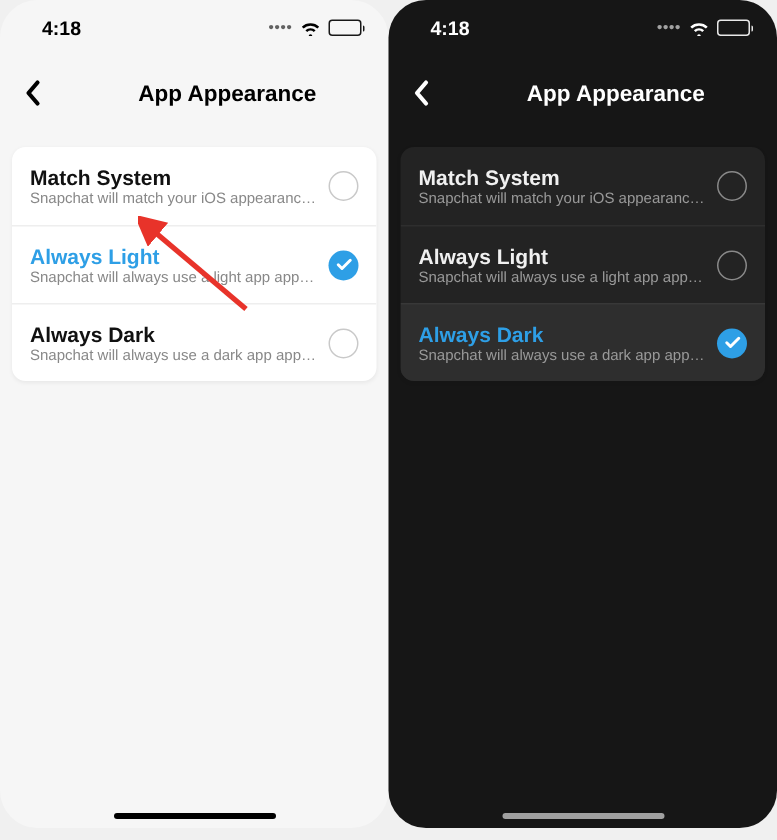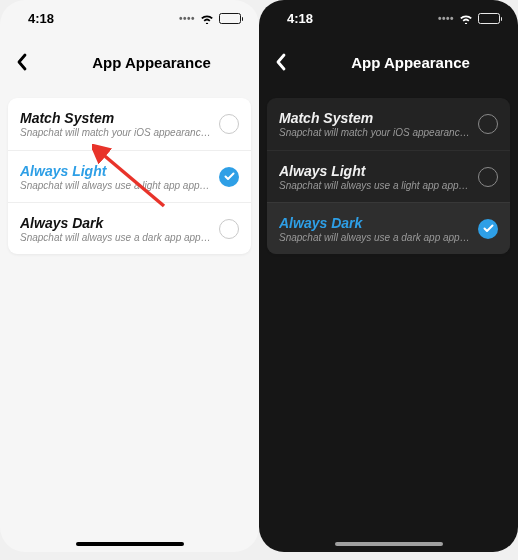--- a/index.html
+++ b/index.html
@@ -16,21 +16,21 @@
     .battery { width: 22px; height: 11px; border: 1px solid currentColor; border-radius: 2.5px; position: relative; opacity: 0.9; }
     .battery::after { content: ""; position: absolute; right: -3px; top: 3px; width: 1.5px; height: 4px; background: currentColor; border-radius: 0 1px 1px 0; }
     .battery-fill { width: 28%; height: 100%; background: #ff3b30; border-radius: 1.5px 0 0 1.5px; }
     .nav-header { display: flex; align-items: center; height: 40px; margin-top: 6px; }
     .back-btn { width: 44px; display: flex; align-items: center; justify-content: center; }
     .phone.light .back-btn { color: #000; }
     .phone.dark .back-btn { color: #fff; }
     .nav-title { flex: 1; text-align: center; font-weight: 700; font-size: 15px; }
     .phone.light .nav-title { color: #000; }
     .phone.dark .nav-title { color: #fff; }
-    .list-group { margin: 16px 8px 0 8px; border-radius: 9px; overflow: hidden; box-shadow: 0 1px 3px rgba(0,0,0,0.06); font-style: italic; }
+    .list-group { margin: 16px 8px 0 8px; border-radius: 9px; overflow: hidden; box-shadow: 0 1px 3px rgba(0,0,0,0.06); }
     .phone.light .list-group { background: #fff; }
     .phone.dark .list-group { background: #232323; }
     .option-row { display: flex; align-items: center; padding: 8px 12px 8px 12px; min-height: 52px; position: relative; }
     .phone.light .option-row + .option-row { border-top: 1px solid #eee; }
     .phone.dark .option-row + .option-row { border-top: 1px solid rgba(255,255,255,0.05); }
     .phone.dark .option-row.selected { background: #2e2e2e; }
     .option-text { flex: 1; overflow: hidden; }
     .option-title { font-size: 14px; font-weight: 600; }
     .option-title.selected { color: #2e9fe6; }
     .phone.light .option-title:not(.selected) { color: #111; }

